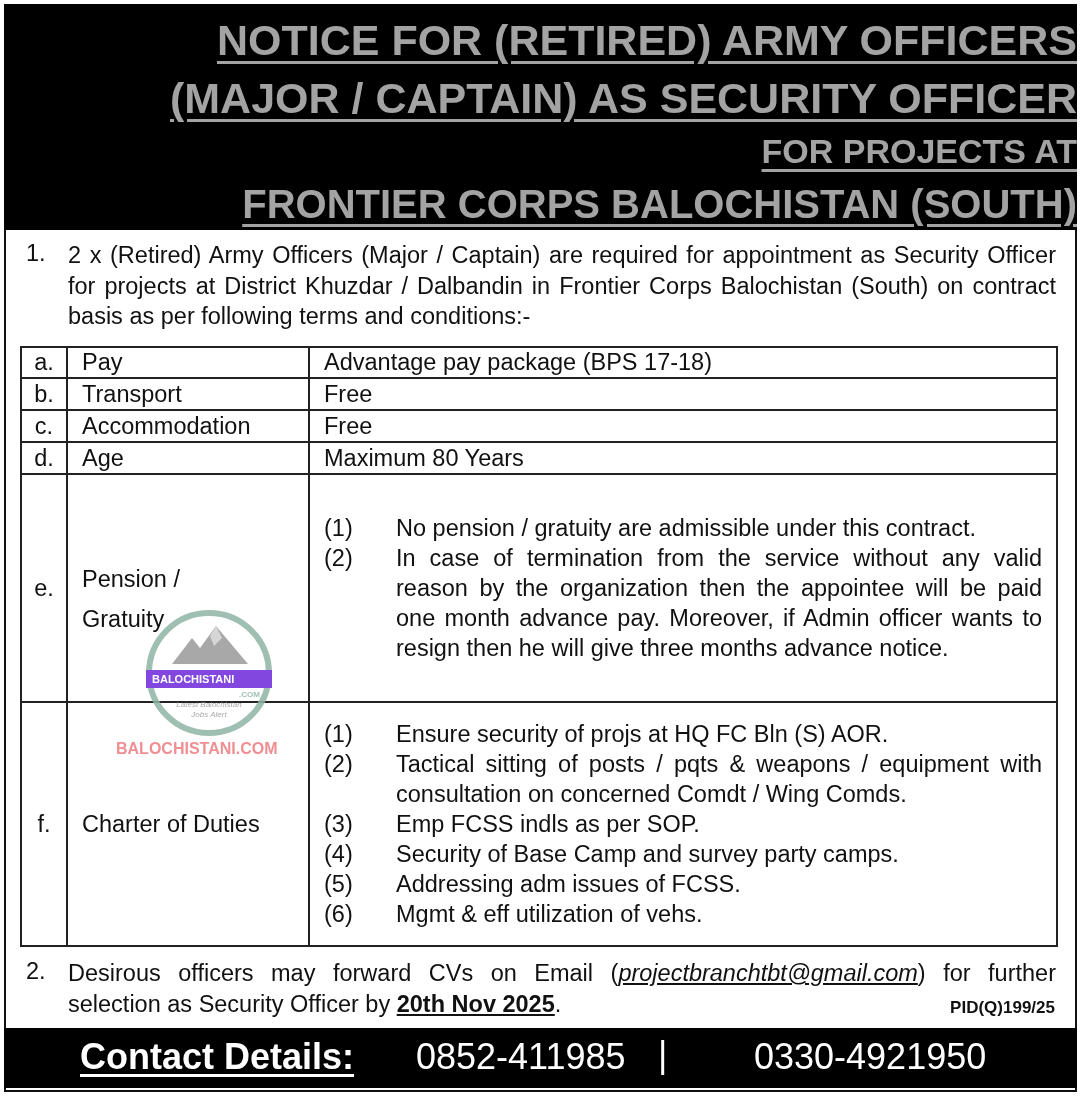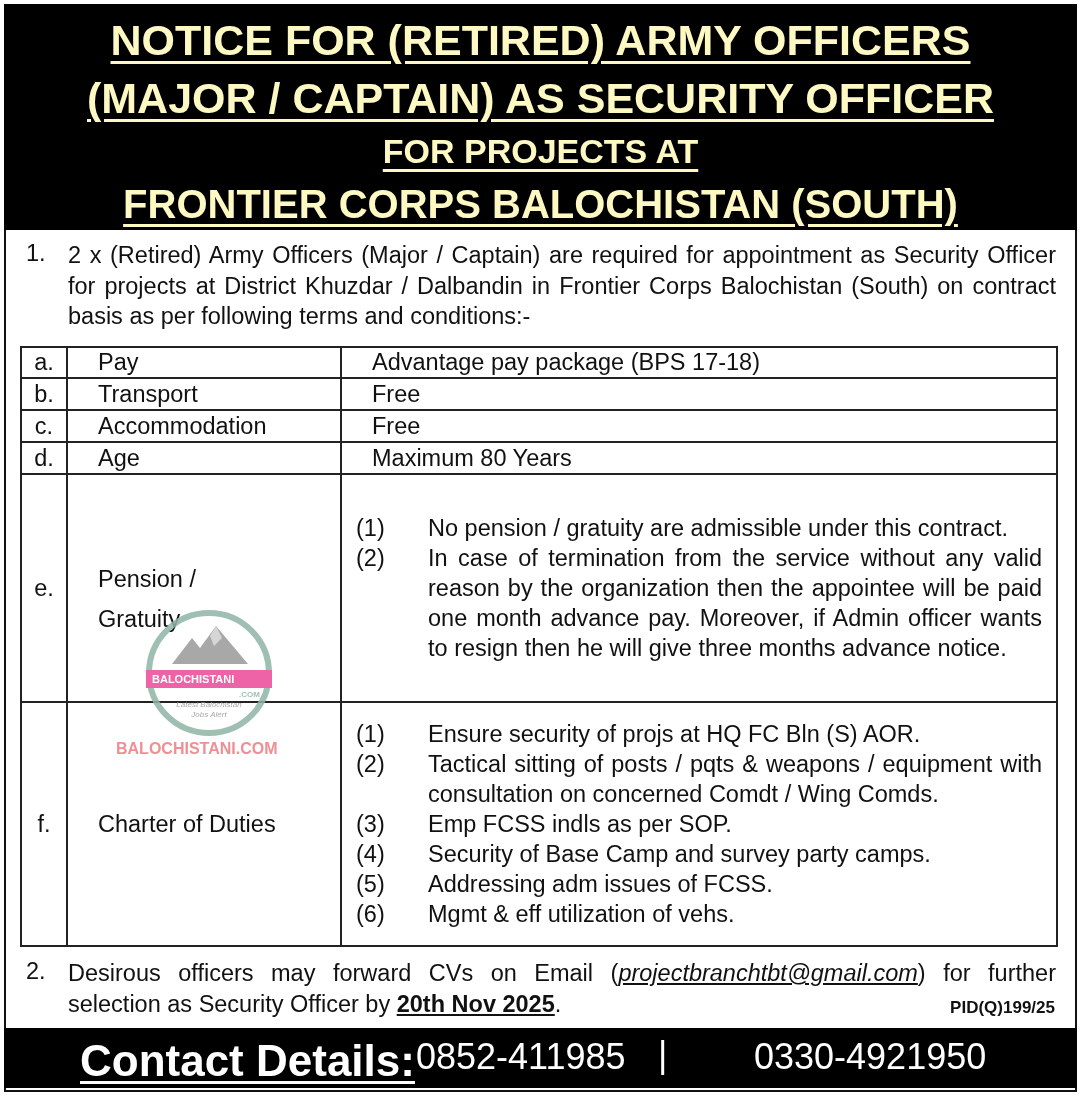--- a/index.html
+++ b/index.html
@@ -1,50 +1,50 @@
 <!DOCTYPE html>
 <html><head>
 <meta charset="utf-8">
 <style>
   html, body { margin:0; padding:0; background:#fff; }
   body { width:1085px; height:1096px; position:relative; overflow:hidden;
          font-family:"Liberation Sans", sans-serif; color:#111; }
   .frame { position:absolute; left:4px; top:4px; width:1073px; height:1088px;
            border:2px solid #111; box-sizing:border-box; }
   .header { position:absolute; left:4px; top:4px; width:1073px; height:226px; background:#000;
-            color:#fef9c3; text-align:center; }
+            color:#a3a3a3; text-align:right; }
   .header .l { position:absolute; left:0; right:0; font-weight:bold; }
   .header .l span { text-decoration:underline; text-decoration-thickness:3px; text-underline-offset:6px; }
   .h1 { top:12px; font-size:43px; }
   .h2 { top:70px; font-size:43px; }
   .h3 { top:128px; font-size:34px; }
   .h4 { top:178px; font-size:40px; }
 
   .para { position:absolute; font-size:23.5px; line-height:30.5px; text-align:justify; }
   .num { position:absolute; font-size:23.5px; }
 
   table.terms { position:absolute; left:20px; top:346px; width:1038px; border-collapse:collapse;
                 font-size:23.5px; }
-  table.terms td { border:2px solid #222; padding:0 30px; vertical-align:middle; }
+  table.terms td { border:2px solid #222; padding:0 14px; vertical-align:middle; }
   td.c1 { width:44px; text-align:center; padding:0 !important; }
   td.c2 { width:212px; }
   .sub { display:flex; line-height:30px; text-align:justify; }
   .sub .n { width:72px; flex:none; padding-left:8px; }
   .sub .t { flex:1; text-align:justify; }
 
   .footer { position:absolute; left:4px; top:1028px; width:1073px; height:60px; background:#000; color:#fff; }
-  .footer .lbl { position:absolute; left:76px; top:8px; font-size:44px; font-weight:bold;
+  .footer .lbl { position:absolute; left:76px; top:8px; font-size:36px; font-weight:bold;
                  text-decoration:underline; text-decoration-thickness:3px; text-underline-offset:5px; }
   .footer .p1 { position:absolute; left:412px; top:8px; font-size:36px; }
   .footer .sep { position:absolute; left:654px; top:6px; font-size:36px; }
   .footer .p2 { position:absolute; left:750px; top:8px; font-size:36px; }
 
   .wm { position:absolute; left:146px; top:610px; width:126px; height:126px; border-radius:50%;
         border:6px solid #8fb5a5; box-sizing:border-box; opacity:0.85; }
-  .wm .band { position:absolute; left:-6px; right:-6px; top:54px; height:18px; background:#ec4899;
+  .wm .band { position:absolute; left:-6px; right:-6px; top:54px; height:18px; background:#6d28d9;
               color:#fff; font-size:11px; font-weight:bold; line-height:18px; padding-left:6px; }
   .wm .com { position:absolute; right:6px; top:74px; font-size:8px; color:#8fb5a5; font-weight:bold; }
   .wm .tag { position:absolute; left:0; right:0; top:84px; font-size:8px; color:#999; text-align:center; font-style:italic; line-height:10px; }
   .wm svg { position:absolute; left:18px; top:8px; }
   .wm-text { position:absolute; left:116px; top:740px; font-size:16px; font-weight:bold; color:#f08f93; }
 </style>
 </head>
 <body>
 
 <div class="frame"></div>

